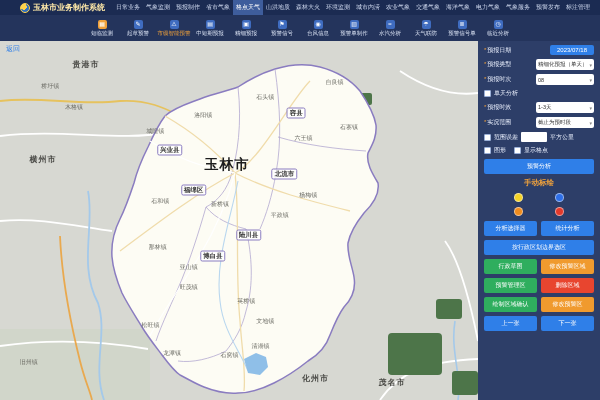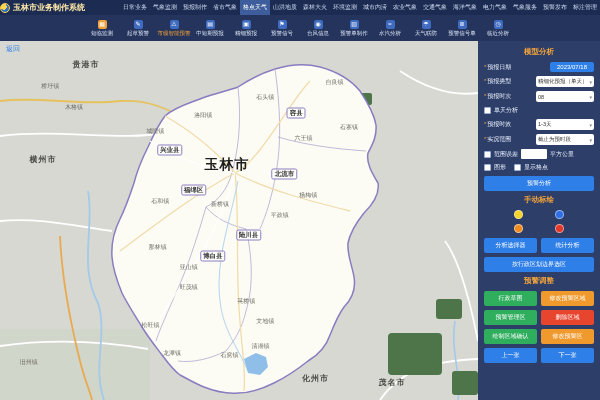--- a/index.html
+++ b/index.html
@@ -1,21 +1,21 @@
 <!DOCTYPE html>
 <html><head>
 <meta charset="utf-8">
 <style>
   * { margin:0; padding:0; box-sizing:border-box; }
   body { font-family:"Liberation Sans","DejaVu Sans",sans-serif; }
   .app { position:relative; width:600px; height:400px; overflow:hidden; background:#d7d8d2; }
 
   
   .topbar { position:absolute; top:0; left:0; right:0; height:15px; background:#1b2b52;
-            display:flex; align-items:center; padding:0 0; z-index:5; }
+            display:flex; align-items:center; padding:0 20px; z-index:5; }
   .brand { display:flex; align-items:center; gap:3px; margin-right:8px; }
   .logo { width:10px; height:10px; border-radius:50%;
           background:radial-gradient(circle at 35% 35%, #ffd34d 0 40%, #2f6fc0 41% 100%);
           border:1px solid #ffd34d; }
   .app-title { color:#ffe9a8; font-size:8px; font-weight:bold; white-space:nowrap; }
   .nav { display:flex; flex:1; justify-content:flex-end; align-items:stretch; height:100%; }
   .nav-item { color:#cfd9ef; font-size:6px; line-height:15px; padding:0 3px; white-space:nowrap; cursor:pointer; }
   .nav-item.active { background:#3e5d9c; color:#fff; }
 
   
@@ -242,21 +242,20 @@
     <div class="lbl lbl-town" style="left:51.5%;top:72.5%">英桥镇</div>
     <div class="lbl lbl-town" style="left:55.5%;top:78%">文地镇</div>
     <div class="lbl lbl-town" style="left:31.5%;top:79%">松旺镇</div>
     <div class="lbl lbl-town" style="left:36%;top:87%">龙潭镇</div>
     <div class="lbl lbl-town" style="left:48%;top:87.5%">石窝镇</div>
     <div class="lbl lbl-town" style="left:54.5%;top:85%">清湖镇</div>
     <div class="lbl lbl-town" style="left:6%;top:89.5%">旧州镇</div>
   </div>
 
   <aside class="panel">
-    <div class="p-title">模型分析</div>
 
     <div class="p-row">
       <span class="p-label"><span class="req">*</span><span>预报日期</span></span>
       <button class="pill">2023/07/18</button>
     </div>
 
     <div class="p-row">
       <span class="p-label"><span class="req">*</span><span>预报类型</span></span>
       <span class="sel">
           <span>精细化预报（单天）</span>
@@ -317,21 +316,20 @@
     <div class="dots-row">
       <span class="dot dot-orange"></span>
       <span class="dot dot-red"></span>
     </div>
     <div class="two-col">
       <button class="btn btn-blue btn-half">分析选择器</button>
       <button class="btn btn-blue btn-half">统计分析</button>
     </div>
     <button class="btn btn-blue btn-full">按行政区划边界选区</button>
 
-    <div class="p-title">预警调整</div>
     <div class="two-col">
       <button class="btn btn-green btn-half">行政草图</button>
       <button class="btn btn-orange btn-half">修改预警区域</button>
     </div>
     <div class="two-col">
       <button class="btn btn-green btn-half">预警管理区</button>
       <button class="btn btn-red btn-half">删除区域</button>
     </div>
 
     <div class="two-col">

